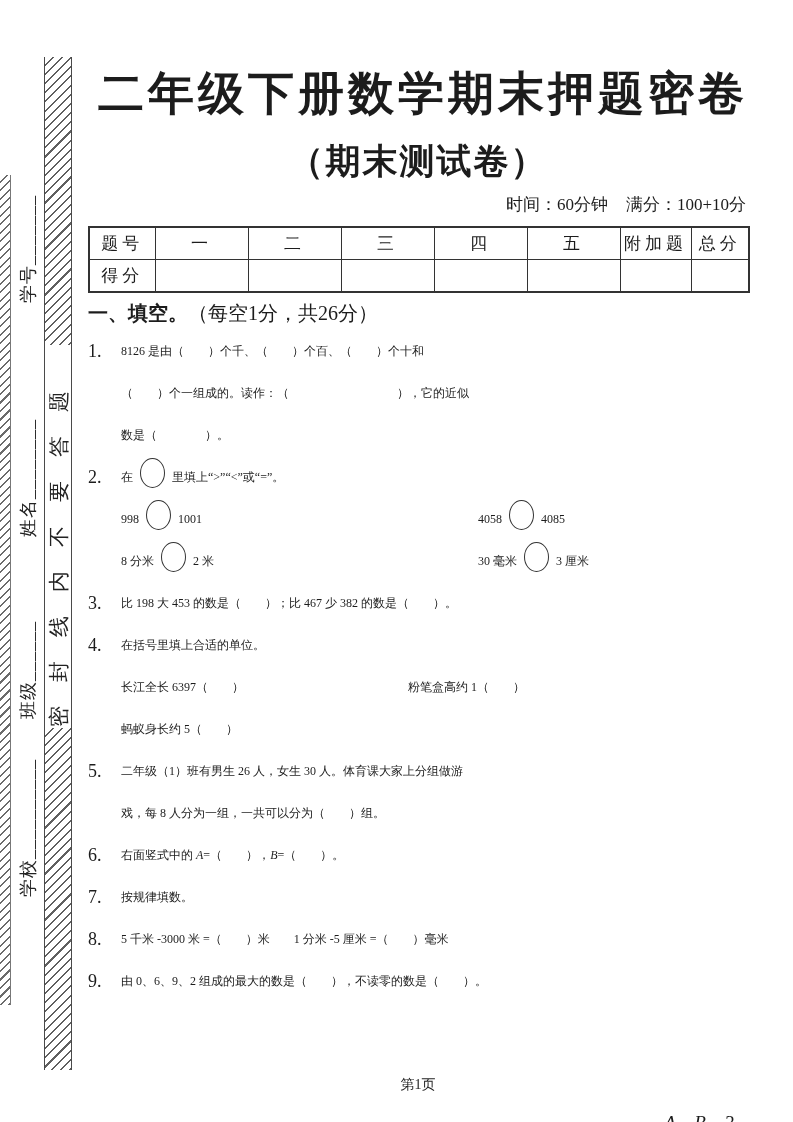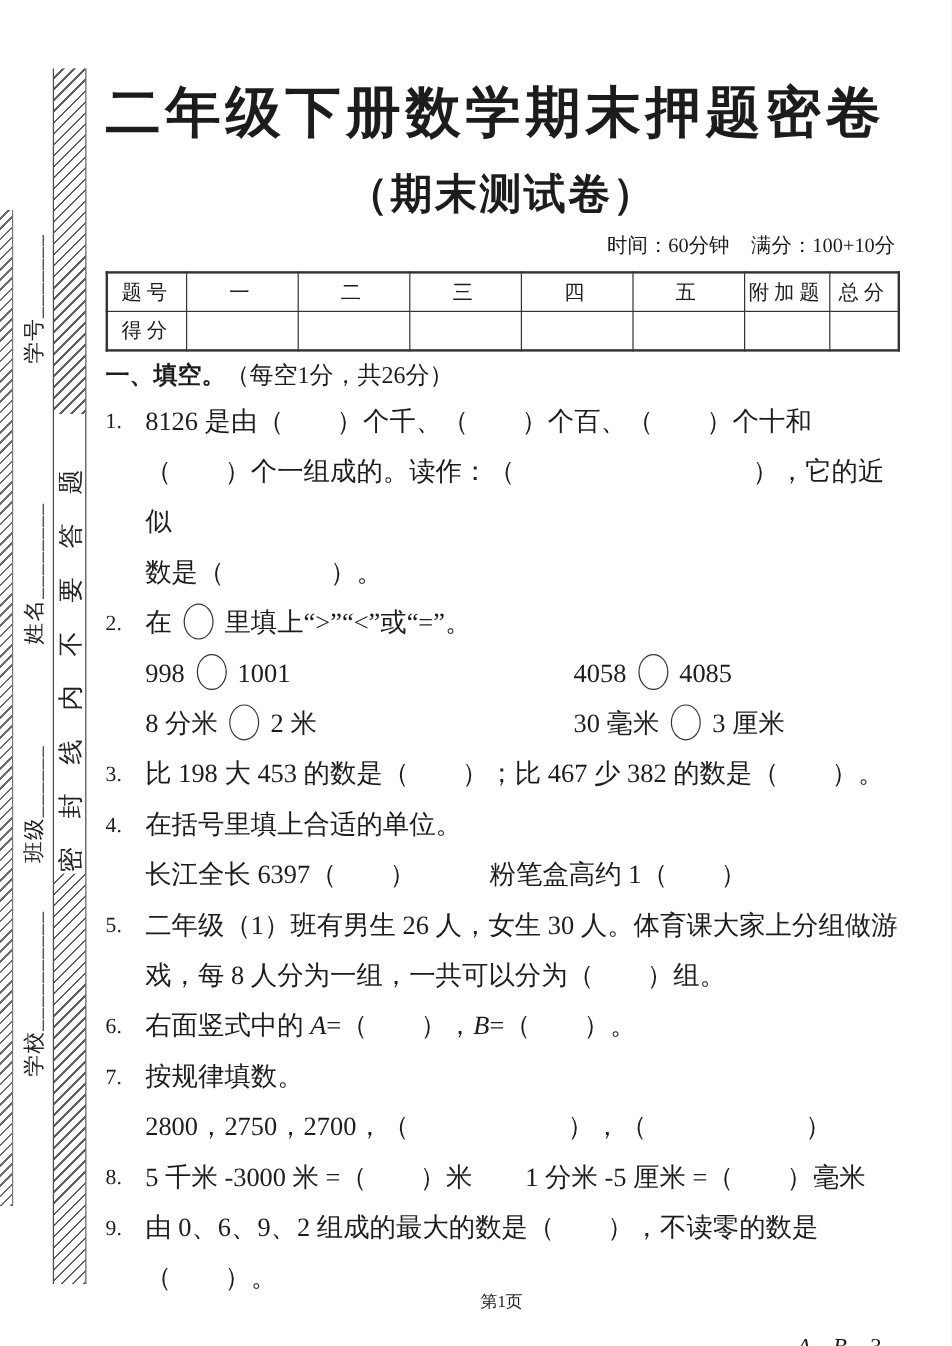--- a/index.html
+++ b/index.html
@@ -27,34 +27,34 @@
     transform:rotate(-90deg);transform-origin:0 0;
     font-size:21px;letter-spacing:24px;white-space:nowrap;color:#222;line-height:22px;
   }
   
   .side-label{
     position:absolute;transform:rotate(-90deg);transform-origin:0 0;
     font-size:18px;white-space:nowrap;color:#222;line-height:26px;letter-spacing:1px;
   }
   
   .content{position:absolute;left:88px;top:56px;width:660px;}
-  .title{font-size:46px;line-height:76px;font-weight:bold;text-align:left;letter-spacing:4px;margin:0;}
+  .title{font-size:46px;line-height:76px;font-weight:bold;text-align:right;letter-spacing:4px;margin:0;}
   .subtitle{font-size:35px;line-height:52px;font-weight:bold;text-align:center;letter-spacing:2px;margin:4px;}
   .meta{text-align:right;font-size:17px;line-height:26px;margin:4px 2px 8px 0;}
   .meta .gap{display:inline-block;width:18px;}
   table.score-table{width:100%;border-collapse:collapse;border:2px solid #333;table-layout:fixed;}
   table.score-table td{border:1px solid #333;text-align:center;font-size:17px;height:31px;letter-spacing:4px;padding:0;margin-top:35px;}
   .section-head{font-size:20px;line-height:34px;margin:3px 0 0 0;}
   .sec-title{font-weight:bold;}
   
   .questions{margin-top:0;position:relative;}
   .q{display:flex;align-items:flex-start;}
   .q-num{flex:0 0 33px;font-size:18px;line-height:42px;}
   .q-body{flex:1;min-width:0;}
-  .q-line{font-size:22px;line-height:42px;white-space:pre-wrap;}
+  .q-line{font-size:12px;line-height:42px;white-space:pre-wrap;}
   .cols{display:flex;}
   .cols .l{white-space:pre-wrap;}
   .cols-a .l{flex:0 0 357px;}
   .cols-b .l{flex:0 0 287px;}
   .circ{
     display:inline-block;width:23px;height:28px;border:1.5px solid #333;
     border-radius:50%;vertical-align:-7px;margin:0 4px;background:#fff;
   }
   .it{font-style:italic;}
   
@@ -164,20 +164,21 @@
 
       <div class="q">
         <span class="q-num">4.</span>
         <div class="q-body">
           <div class="q-line">在括号里填上合适的单位。</div>
           <div class="q-line cols cols-b">
             <span class="l">长江全长 6397（　　）</span>
             <span class="r">粉笔盒高约 1（　　）</span>
           </div>
           <div class="q-line cols cols-b">
+            <span class="l">蚂蚁身长约 5（　　）</span>
           </div>
         </div>
       </div>
 
       <div class="q">
         <span class="q-num">5.</span>
         <div class="q-body">
           <div class="q-line">二年级（1）班有男生 26 人，女生 30 人。体育课大家上分组做游</div>
           <div class="q-line">戏，每 8 人分为一组，一共可以分为（　　）组。</div>
         </div>
@@ -187,21 +188,20 @@
         <span class="q-num">6.</span>
         <div class="q-body">
           <div class="q-line"><span>右面竖式中的 </span><span class="it">A</span><span>=（　　），</span><span class="it">B</span><span>=（　　）。</span></div>
         </div>
       </div>
 
       <div class="q">
         <span class="q-num">7.</span>
         <div class="q-body">
           <div class="q-line">按规律填数。</div>
-          <div class="q-line">2800，2750，2700，（　　　　　　），（　　　　　　）</div>
         </div>
       </div>
 
       <div class="q">
         <span class="q-num">8.</span>
         <div class="q-body">
           <div class="q-line">5 千米 -3000 米 =（　　）米　　1 分米 -5 厘米 =（　　）毫米</div>
         </div>
       </div>
 

